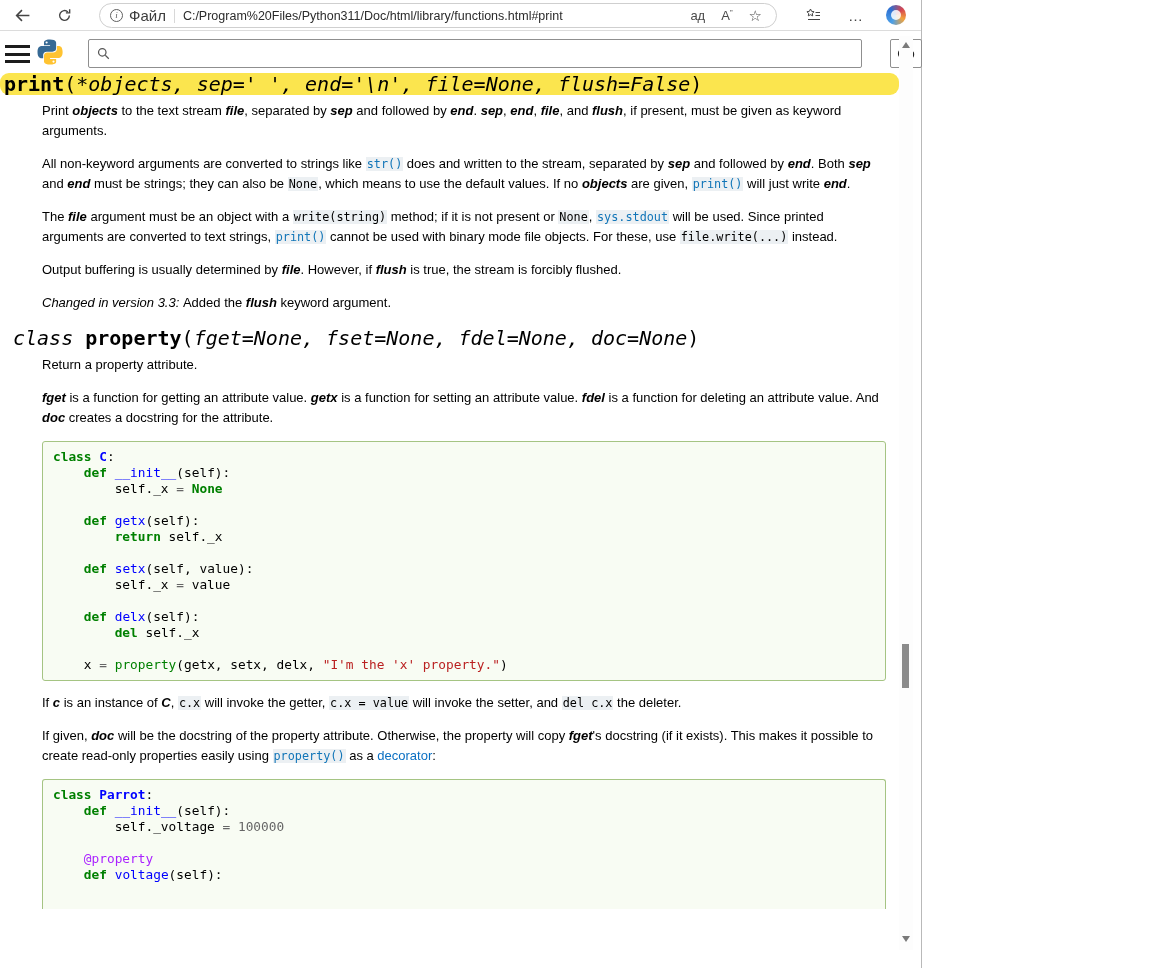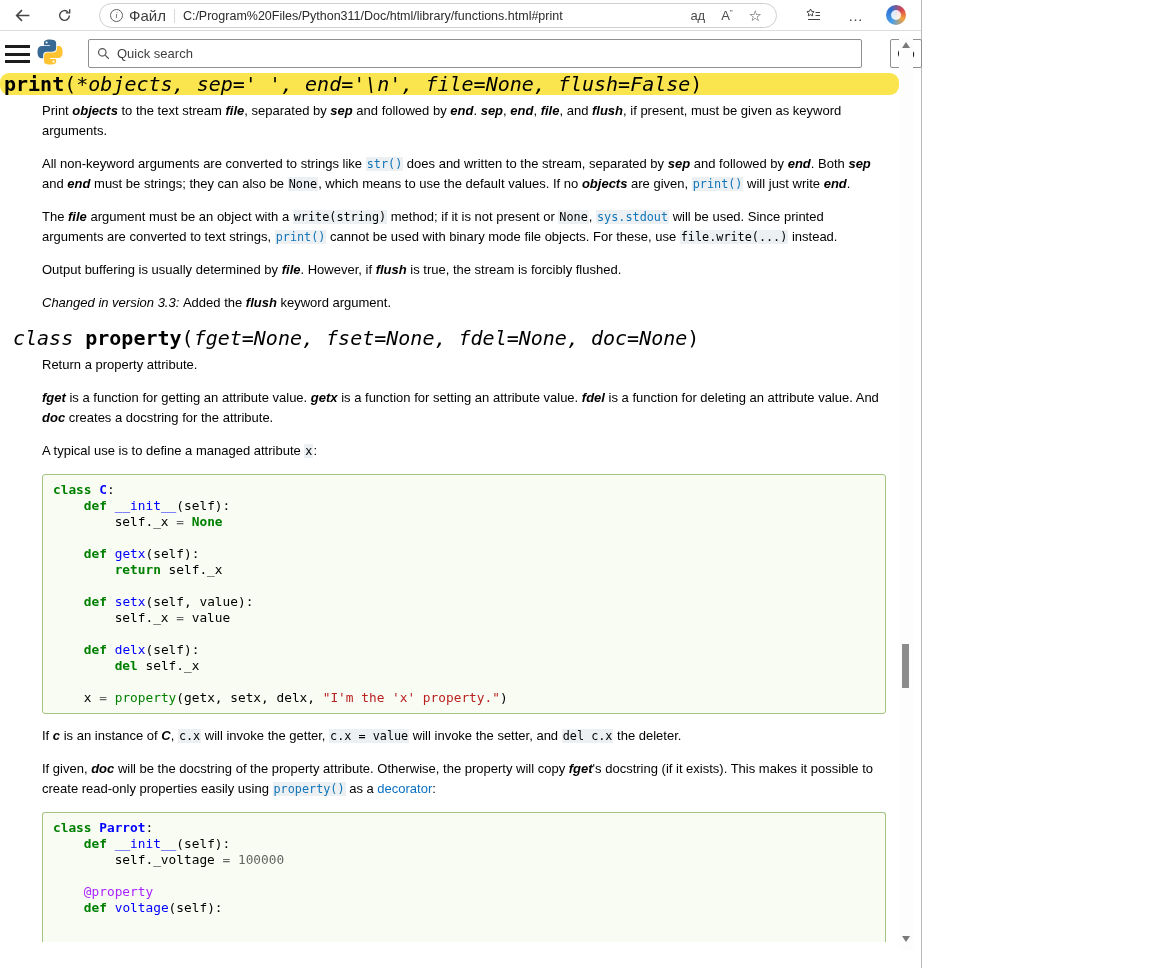--- a/index.html
+++ b/index.html
@@ -148,42 +148,40 @@
         <svg viewBox="0 0 110 110" width="28" height="28">
           <path fill="#366994" d="M54.9 5.8c-25.1 0-23.5 10.9-23.5 10.9l.03 11.3h23.9v3.4H21.9s-16-1.8-16 23.5c0 25.3 14 24.4 14 24.4h8.3V67.6s-.5-14 13.8-14h23.7s13.4.2 13.4-12.9V19s2-13.2-24.2-13.2zM41.7 13.4a4.3 4.3 0 1 1 0 8.6 4.3 4.3 0 0 1 0-8.6z"></path>
           <path fill="#ffc331" d="M55.6 104.5c25.1 0 23.5-10.9 23.5-10.9l-.03-11.3H55.2v-3.4h33.4s16 1.8 16-23.5c0-25.3-14-24.4-14-24.4h-8.3v11.7s.5 14-13.8 14H44.8s-13.4-.2-13.4 12.9v21.7s-2 13.2 24.2 13.2zm13.2-7.6a4.3 4.3 0 1 1 0-8.6 4.3 4.3 0 0 1 0 8.6z"></path>
         </svg>
       </div>
       <div class="searchbox">
         <svg width="13" height="13" viewBox="0 0 16 16">
           <circle cx="6.5" cy="6.5" r="4.6" fill="none" stroke="#555" stroke-width="1.5"></circle>
           <line x1="10.2" y1="10.2" x2="14.5" y2="14.5" stroke="#555" stroke-width="1.5"></line>
         </svg>
-        <input type="text" placeholder="Quick search" style="">
       </div>
       <button class="go-btn">Go</button>
     </div>
 
     <div class="content">
       <dl>
 
         <dt class="sig sig-highlight"><span class="sig-name">print</span><span>(</span><span class="sig-param">*objects, sep=' ', end='\n', file=None, flush=False</span><span>)</span></dt>
         <dd>
           <p class="para"><span>Print </span><span class="it">objects</span><span> to the text stream </span><span class="it">file</span><span>, separated by </span><span class="it">sep</span><span> and followed by </span><span class="it">end</span><span>. </span><span class="it">sep</span><span>, </span><span class="it">end</span><span>, </span><span class="it">file</span><span>, and </span><span class="it">flush</span><span>, if present, must be given as keyword arguments.</span></p>
           <p class="para"><span>All non-keyword arguments are converted to strings like </span><span class="icode clink">str()</span><span> does and written to the stream, separated by </span><span class="it">sep</span><span> and followed by </span><span class="it">end</span><span>. Both </span><span class="it">sep</span><span> and </span><span class="it">end</span><span> must be strings; they can also be </span><span class="icode">None</span><span>, which means to use the default values. If no </span><span class="it">objects</span><span> are given, </span><span class="icode clink">print()</span><span> will just write </span><span class="it">end</span><span>.</span></p>
           <p class="para"><span>The </span><span class="it">file</span><span> argument must be an object with a </span><span class="icode">write(string)</span><span> method; if it is not present or </span><span class="icode">None</span><span>, </span><span class="icode clink">sys.stdout</span><span> will be used. Since printed arguments are converted to text strings, </span><span class="icode clink">print()</span><span> cannot be used with binary mode file objects. For these, use </span><span class="icode">file.write(...)</span><span> instead.</span></p>
           <p class="para"><span>Output buffering is usually determined by </span><span class="it">file</span><span>. However, if </span><span class="it">flush</span><span> is true, the stream is forcibly flushed.</span></p>
           <p class="para"><span class="vermod">Changed in version 3.3: </span><span>Added the </span><span class="it">flush</span><span> keyword argument.</span></p>
         </dd>
 
         <dt class="sig"><span class="sig-kw">class </span><span class="sig-name">property</span><span>(</span><span class="sig-param">fget=None, fset=None, fdel=None, doc=None</span><span>)</span></dt>
         <dd>
           <p class="para"><span>Return a property attribute.</span></p>
           <p class="para"><span class="it">fget</span><span> is a function for getting an attribute value. </span><span class="it">getx</span><span> is a function for setting an attribute value. </span><span class="it">fdel</span><span> is a function for deleting an attribute value. And </span><span class="it">doc</span><span> creates a docstring for the attribute.</span></p>
-          <p class="para"><span>A typical use is to define a managed attribute </span><span class="icode">x</span><span>:</span></p>
 
           <pre class="codeblock"><div><span class="tok-k">class</span><span> </span><span class="tok-nc">C</span><span>:</span></div><div><span>    </span><span class="tok-k">def</span><span> </span><span class="tok-nf">__init__</span><span>(self):</span></div><div><span>        self._x </span><span class="tok-o">=</span><span> </span><span class="tok-kc">None</span></div><div>&nbsp;</div><div><span>    </span><span class="tok-k">def</span><span> </span><span class="tok-nf">getx</span><span>(self):</span></div><div><span>        </span><span class="tok-k">return</span><span> self._x</span></div><div>&nbsp;</div><div><span>    </span><span class="tok-k">def</span><span> </span><span class="tok-nf">setx</span><span>(self, value):</span></div><div><span>        self._x </span><span class="tok-o">=</span><span> value</span></div><div>&nbsp;</div><div><span>    </span><span class="tok-k">def</span><span> </span><span class="tok-nf">delx</span><span>(self):</span></div><div><span>        </span><span class="tok-k">del</span><span> self._x</span></div><div>&nbsp;</div><div><span>    x </span><span class="tok-o">=</span><span> </span><span class="tok-nb">property</span><span>(getx, setx, delx, </span><span class="tok-s">"I'm the 'x' property."</span><span>)</span></div></pre>
 
           <p class="para"><span>If </span><span class="it">c</span><span> is an instance of </span><span class="it">C</span><span>, </span><span class="icode">c.x</span><span> will invoke the getter, </span><span class="icode">c.x = value</span><span> will invoke the setter, and </span><span class="icode">del c.x</span><span> the deleter.</span></p>
           <p class="para"><span>If given, </span><span class="it">doc</span><span> will be the docstring of the property attribute. Otherwise, the property will copy </span><span class="it">fget</span><span>'s docstring (if it exists). This makes it possible to create read-only properties easily using </span><span class="icode clink">property()</span><span> as a </span><span class="alink">decorator</span><span>:</span></p>
 
           <pre class="codeblock cut"><div><span class="tok-k">class</span><span> </span><span class="tok-nc">Parrot</span><span>:</span></div><div><span>    </span><span class="tok-k">def</span><span> </span><span class="tok-nf">__init__</span><span>(self):</span></div><div><span>        self._voltage </span><span class="tok-o">=</span><span> </span><span class="tok-mn">100000</span></div><div>&nbsp;</div><div><span>    </span><span class="tok-nd">@property</span></div><div><span>    </span><span class="tok-k">def</span><span> </span><span class="tok-nf">voltage</span><span>(self):</span></div></pre>
         </dd>
       </dl>
     </div>

